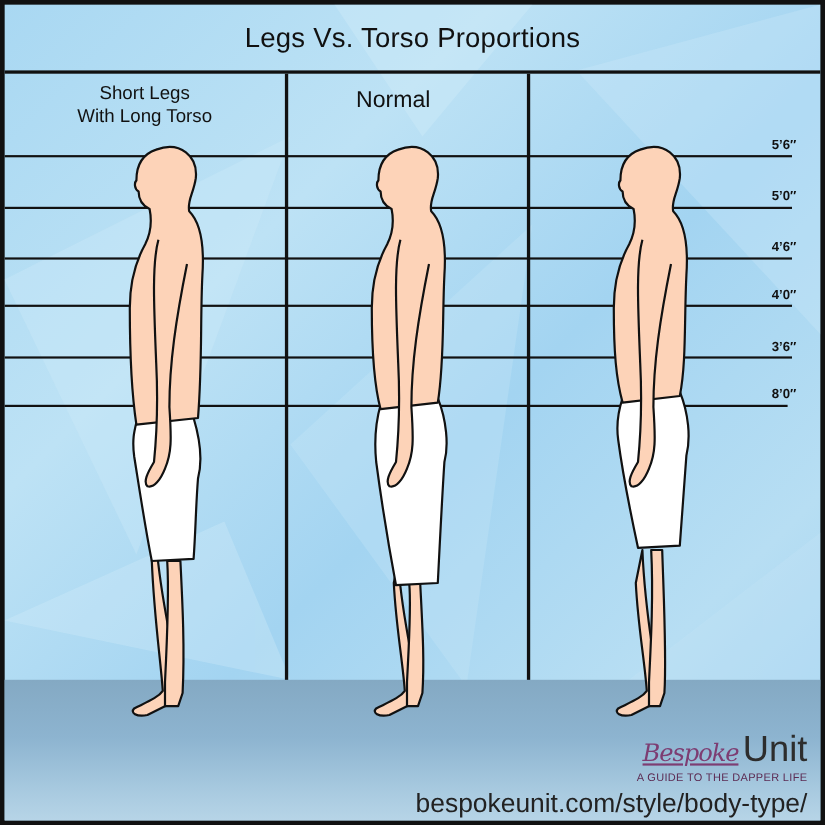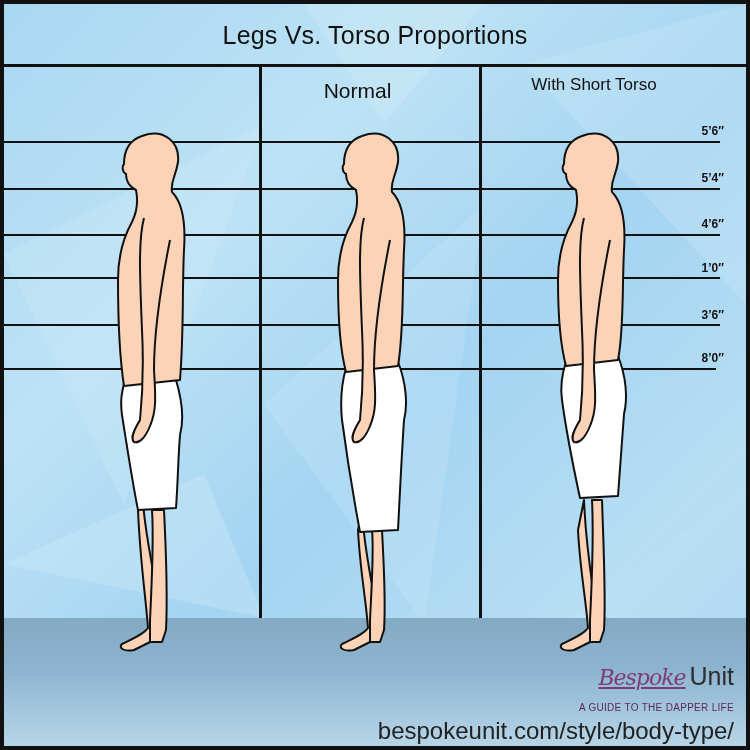--- a/index.html
+++ b/index.html
@@ -12,21 +12,21 @@
   .vdiv{position:absolute;top:63px;width:3px;height:554px;background:#111;}
   .col-head{position:absolute;top:70px;text-align:center;color:#111;font-size:17px;line-height:21px;}
   .col-head.single{font-size:21px;top:76px;}
   .hline{position:absolute;height:1.5px;background:#111;}
   .hlabel{position:absolute;right:22px;font-size:12px;font-weight:bold;color:#111;}
   #floor{position:absolute;left:0;top:614px;width:742px;height:132px;
     background:linear-gradient(180deg,#84a9c3 0%,#8db4d0 40%,#a7c9df 75%,#b9d6e8 100%);}
   .figure{position:absolute;}
   #brand{position:absolute;right:12px;top:658px;text-align:right;}
   #brand-script{font-family:"DejaVu Serif",serif;font-style:italic;font-size:22px;color:#7d3d72;letter-spacing:-1px;text-decoration:underline;}
-  #brand-unit{font-family:"Liberation Sans",sans-serif;font-size:25px;color:#2d2d2d;font-weight:normal;margin-left:4px;}
+  #brand-unit{font-family:"Liberation Sans",sans-serif;font-size:33px;color:#2d2d2d;font-weight:normal;margin-left:4px;}
   #brand-tag{position:absolute;right:12px;top:698px;font-size:10px;color:#5b2a52;letter-spacing:0.3px;margin-left:44px;}
   #url{position:absolute;right:12px;top:713px;font-size:24px;color:#222;}
 </style>
 </head>
 <body>
 
 <div id="stage">
 
   <svg class="facet" style="left:0;top:0" width="742" height="742">
     <polygon points="0,250 260,120 120,500" fill="#cfeaf8"></polygon>
@@ -36,38 +36,41 @@
     <polygon points="560,620 742,480 742,620" fill="#c3e3f5"></polygon>
     <polygon points="300,0 480,0 380,120" fill="#d4edf9"></polygon>
   </svg>
 
   <div id="title">Legs Vs. Torso Proportions</div>
   <div id="title-rule"></div>
 
   <div class="vdiv" style="left:255px"></div>
   <div class="vdiv" style="left:475px"></div>
 
+  <div class="col-head" style="left:0;width:255px">
+    <div>Short Legs</div>
+    <div>With Long Torso</div>
+  </div>
   <div class="col-head single" style="left:258px;width:191px">
     <div>Normal</div>
   </div>
   <div class="col-head" style="left:478px;width:224px">
-    <div>With Short Torso</div>
   </div>
 
   <div class="hline" style="left:0;top:137px;width:716px"></div>
   <div class="hline" style="left:0;top:184px;width:716px"></div>
   <div class="hline" style="left:0;top:230px;width:716px"></div>
   <div class="hline" style="left:0;top:273px;width:716px"></div>
   <div class="hline" style="left:0;top:320px;width:716px"></div>
   <div class="hline" style="left:0;top:364px;width:712px"></div>
 
   <div class="hlabel" style="top:120px">5’6″</div>
-  <div class="hlabel" style="top:167px">5’4″</div>
+  <div class="hlabel" style="top:167px">5’0″</div>
   <div class="hlabel" style="top:213px">4’6″</div>
-  <div class="hlabel" style="top:257px">1’0″</div>
+  <div class="hlabel" style="top:257px">4’0″</div>
   <div class="hlabel" style="top:304px">3’6″</div>
   <div class="hlabel" style="top:347px">8’0″</div>
 
   <div id="floor"></div>
 
   <svg class="figure" style="left:100px;top:126px" width="120" height="530" viewBox="0 0 120 530">
     <g stroke="#111" stroke-width="2" stroke-linejoin="round">
 
       <path d="M38,360 C40,400 48,430 52,460 C54,480 52,500 50,510 L30,520 C20,522 14,518 18,514 C30,508 40,504 44,498 C42,470 36,430 34,380 Z" fill="#fdd3b8"></path>
       <path d="M60,380 C62,420 64,460 62,500 L58,512 L46,512 L46,490 C48,450 50,410 48,380 Z" fill="#fdd3b8"></path>

